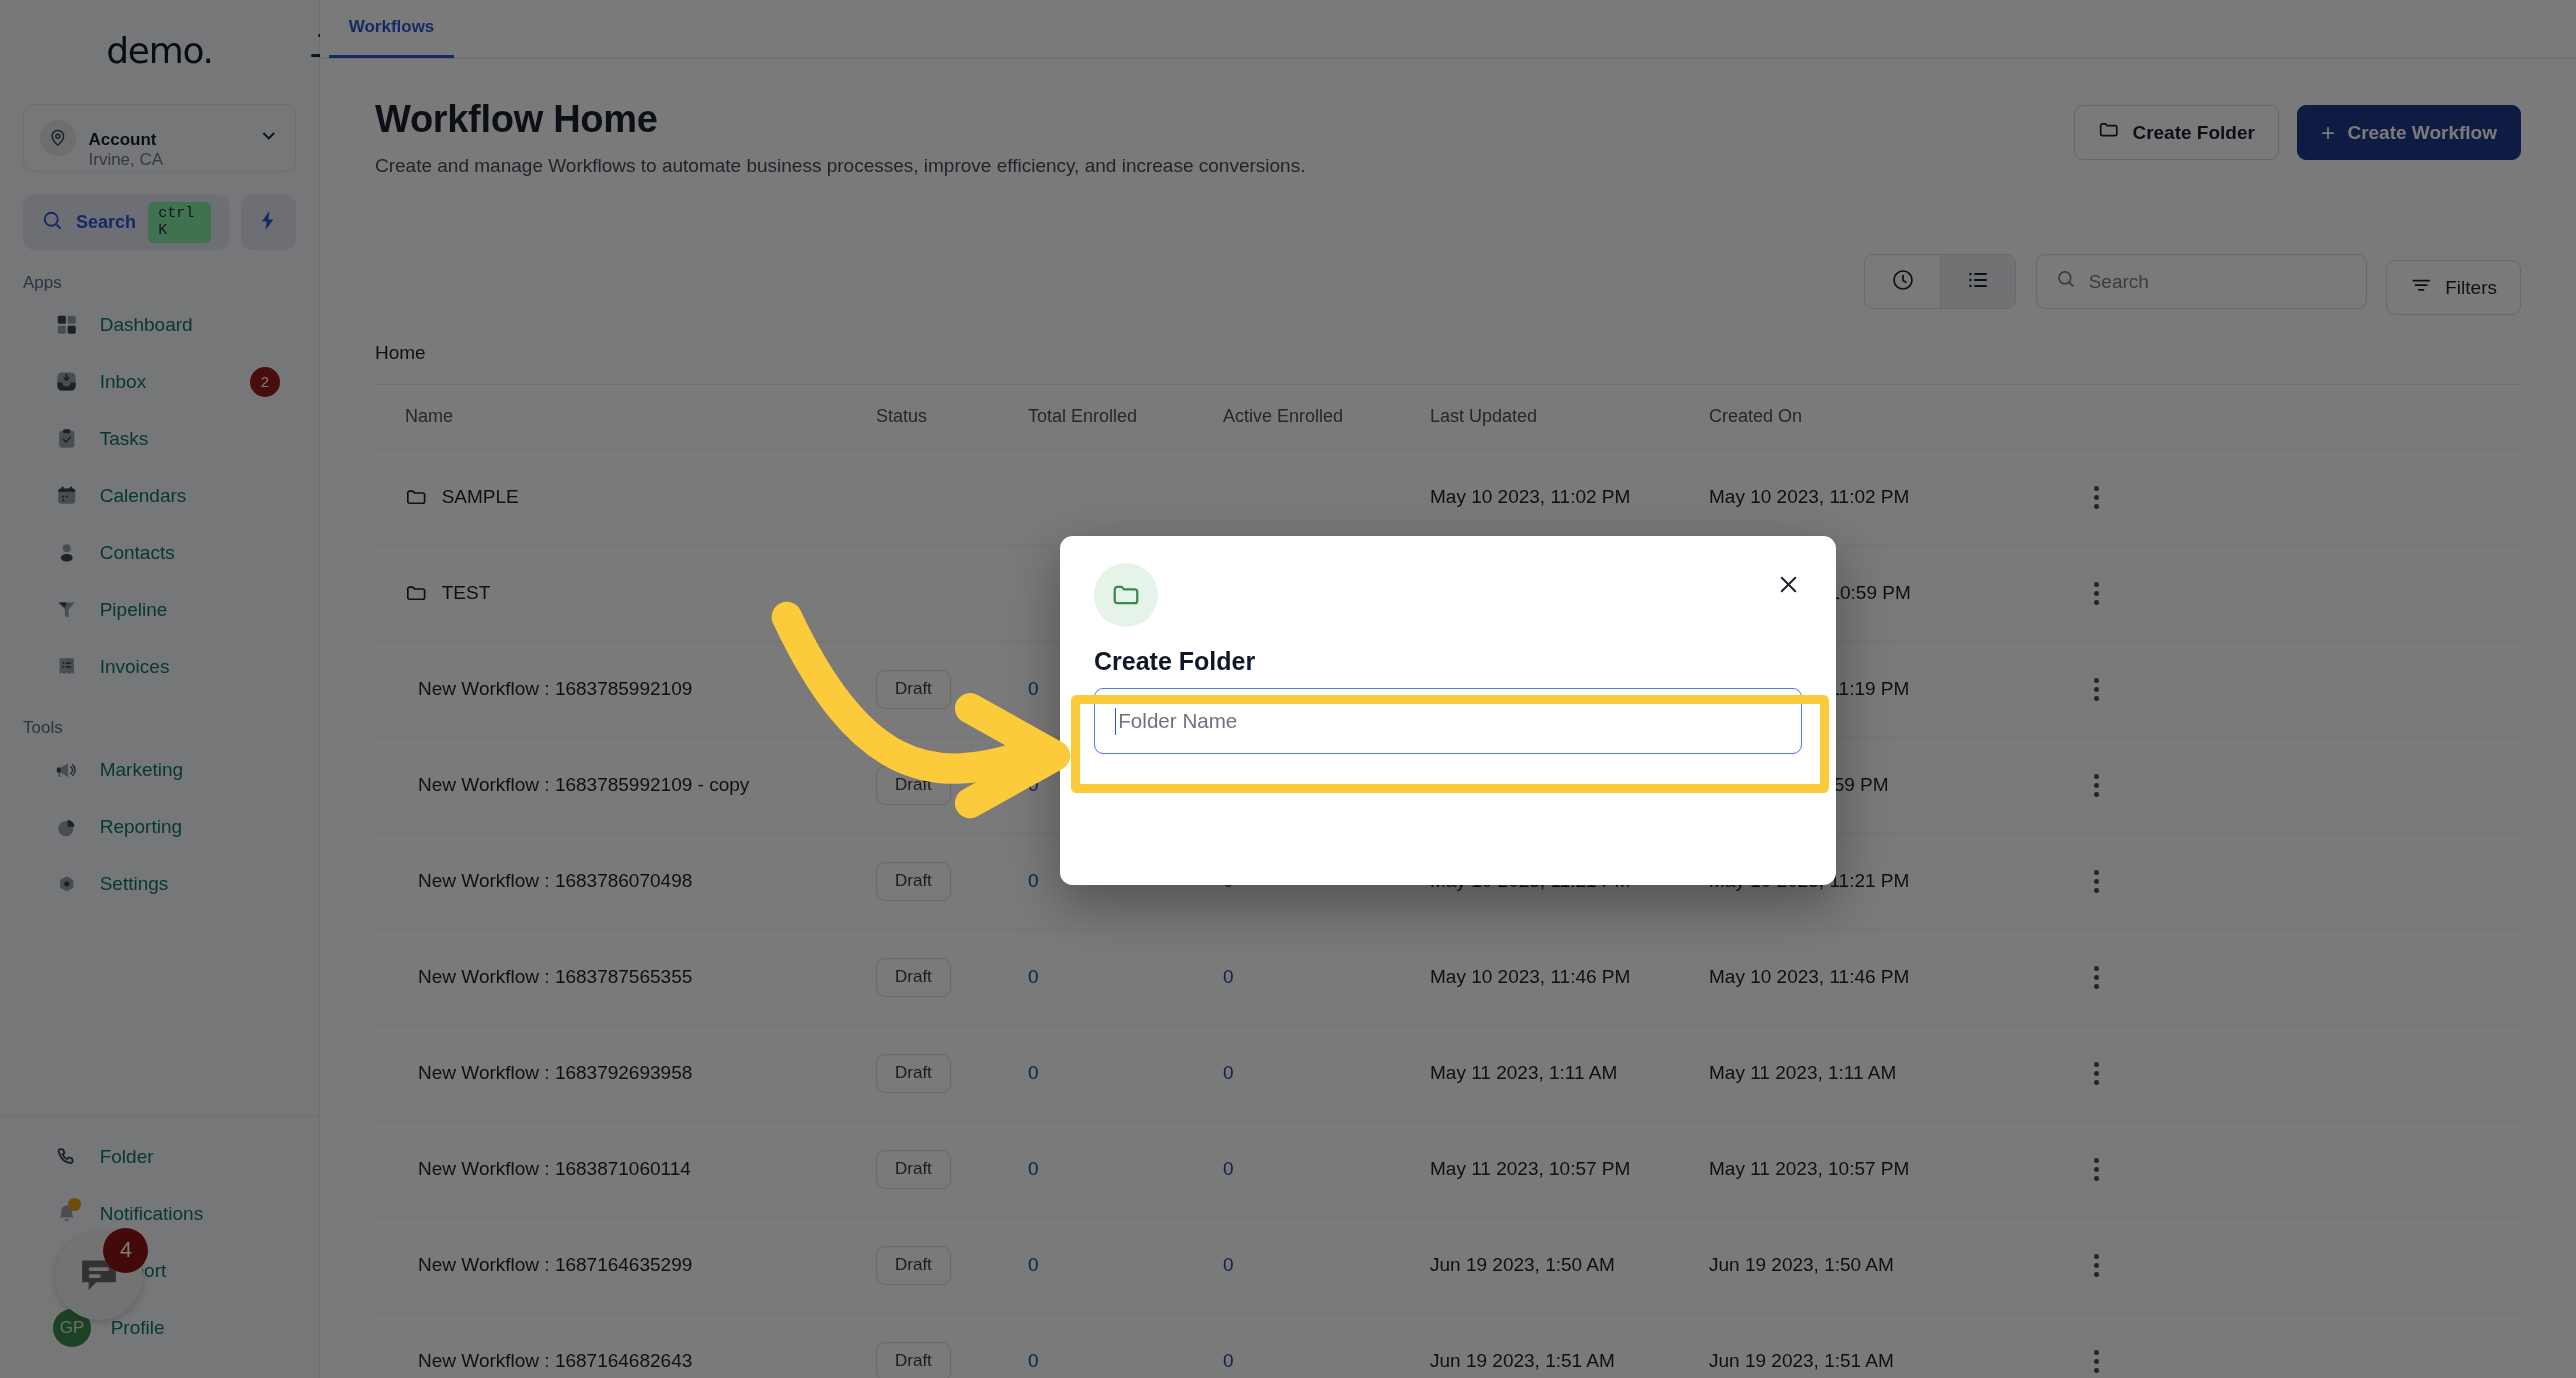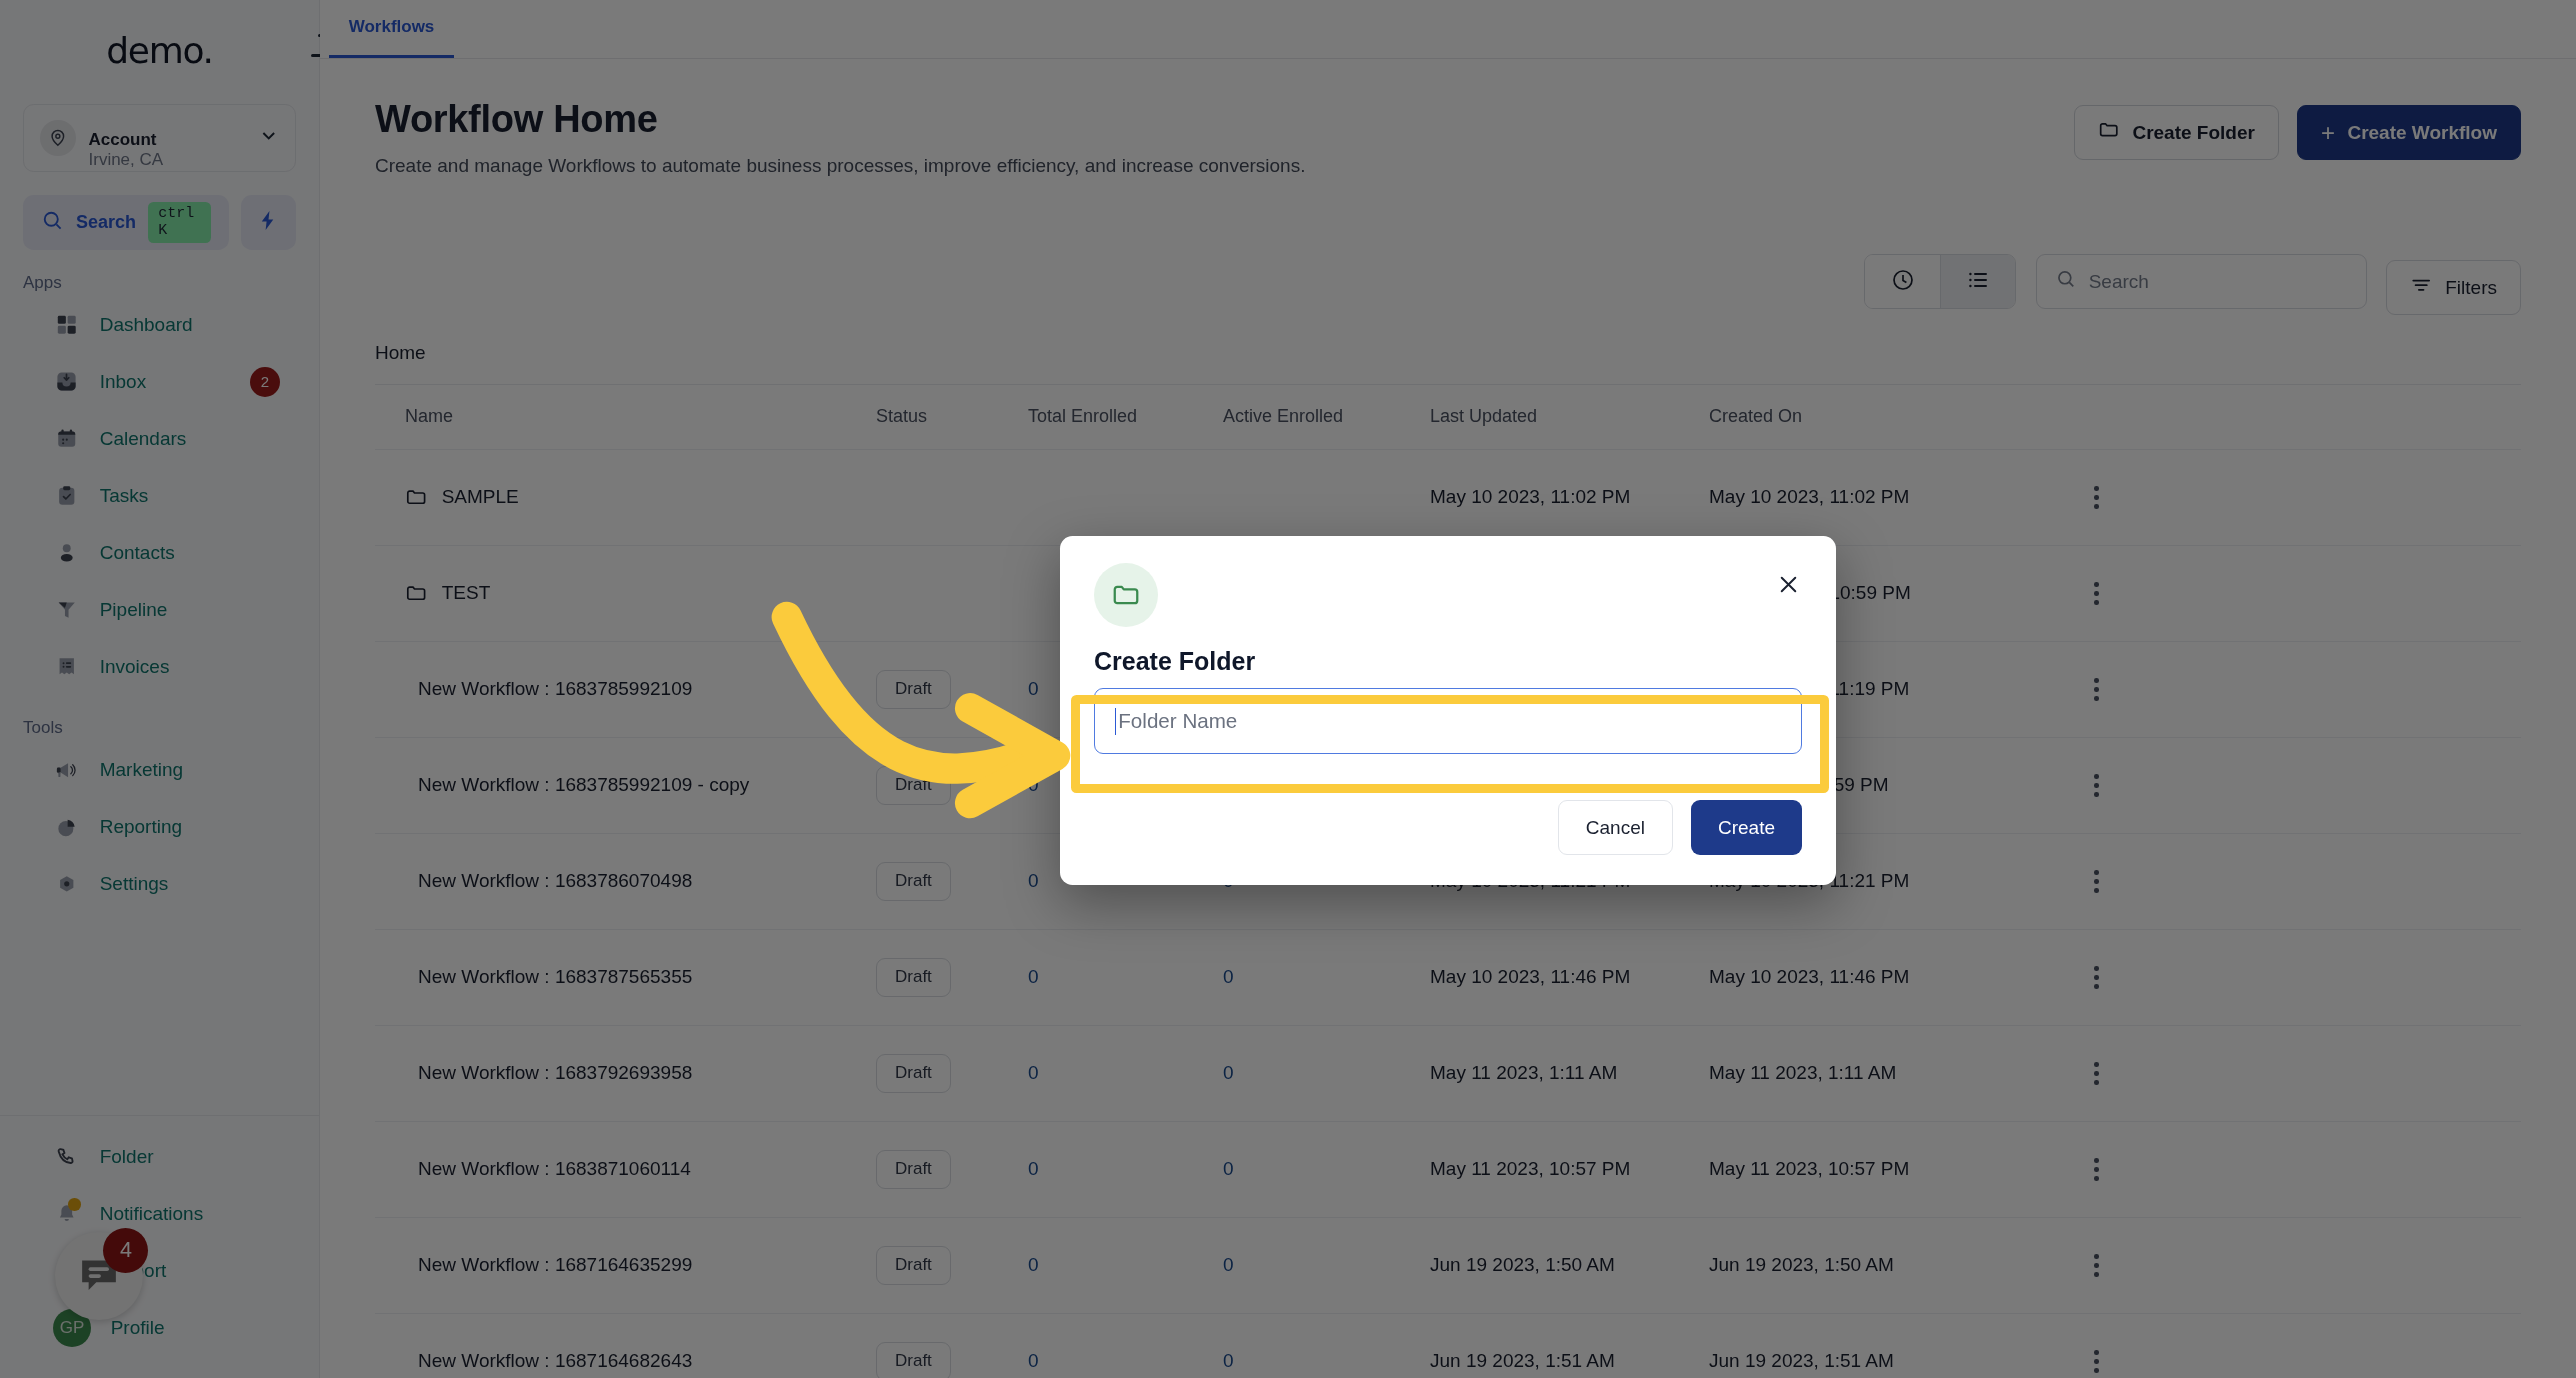--- a/index.html
+++ b/index.html
@@ -301,40 +301,40 @@
               <path d="M2.5 13h5.2a4.3 4.3 0 0 0 8.6 0h5.2v4a4.5 4.5 0 0 1-4.5 4.5H7A4.5 4.5 0 0 1 2.5 17z" fill="#3d4351"></path>
               <path d="M12 4.5v6m0 0l-2.4-2.4M12 10.5l2.4-2.4" stroke="#3d4351" stroke-width="1.8" fill="none" stroke-linecap="round"></path>
             </svg>
         </span>
         <span class="nav-label">Inbox</span>
         <span class="nav-badge">2</span>
       </div>
       <div class="nav-item">
         <span class="nav-icon">
           <svg width="21.5" height="21.5" viewBox="0 0 24 24">
+              <rect x="3.5" y="3" width="17" height="19" rx="3.6" fill="#9aa0ad"></rect>
+              <rect x="8" y="1.5" width="8" height="4.4" rx="1.6" fill="#3d4351"></rect>
+              <path d="M8.4 13l2.6 2.6 4.8-5" stroke="#3d4351" stroke-width="1.9" fill="none" stroke-linecap="round" stroke-linejoin="round"></path>
+            </svg>
+        </span>
+        <span class="nav-label">Tasks</span>
+      </div>
+      <div class="nav-item">
+        <span class="nav-icon">
+          <svg width="21.5" height="21.5" viewBox="0 0 24 24">
               <rect x="2.5" y="4" width="19" height="17" rx="3.4" fill="#9aa0ad"></rect>
               <path d="M2.5 7.4h19V7A3 3 0 0 0 18.5 4h-13A3 3 0 0 0 2.5 7z" fill="#3d4351"></path>
               <rect x="6" y="1.8" width="2.6" height="4.6" rx="1.3" fill="#3d4351"></rect>
               <rect x="15.4" y="1.8" width="2.6" height="4.6" rx="1.3" fill="#3d4351"></rect>
               <circle cx="8" cy="13" r="1.2" fill="#3d4351"></circle>
               <circle cx="12" cy="13" r="1.2" fill="#3d4351"></circle>
               <circle cx="8" cy="17" r="1.2" fill="#3d4351"></circle>
             </svg>
         </span>
         <span class="nav-label">Calendars</span>
-      </div>
-      <div class="nav-item">
-        <span class="nav-icon">
-          <svg width="21.5" height="21.5" viewBox="0 0 24 24">
-              <rect x="3.5" y="3" width="17" height="19" rx="3.6" fill="#9aa0ad"></rect>
-              <rect x="8" y="1.5" width="8" height="4.4" rx="1.6" fill="#3d4351"></rect>
-              <path d="M8.4 13l2.6 2.6 4.8-5" stroke="#3d4351" stroke-width="1.9" fill="none" stroke-linecap="round" stroke-linejoin="round"></path>
-            </svg>
-        </span>
-        <span class="nav-label">Tasks</span>
       </div>
       <div class="nav-item">
         <span class="nav-icon">
           <svg width="21.5" height="21.5" viewBox="0 0 24 24">
               <circle cx="12" cy="7" r="4.4" fill="#9aa0ad"></circle>
               <ellipse cx="12" cy="17.6" rx="6.6" ry="4.2" fill="#3d4351"></ellipse>
             </svg>
         </span>
         <span class="nav-label">Contacts</span>
       </div>
@@ -721,24 +721,20 @@
           </svg>
       </div>
     </div>
     <div class="modal-title">Create Folder</div>
     <div class="modal-body">
       <div class="folder-input">
         <span class="caret"></span>
         <span>Folder Name</span>
       </div>
     </div>
-    <div class="modal-foot">
-      <div class="mbtn mbtn-ghost">Cancel</div>
-      <div class="mbtn mbtn-primary">Create</div>
-    </div>
   </div>
 
   <div class="hl-box"></div>
 
   <div class="arrow-layer">
     <svg width="2576" height="1379" viewBox="0 0 2881 1542">
       <path d="M880 690 C 960 860, 1040 880, 1145 845" stroke="#FBCB3C" stroke-width="34" fill="none" stroke-linecap="round"></path>
       <path d="M1085 792 L 1180 845 L 1085 898" stroke="#FBCB3C" stroke-width="34" fill="none" stroke-linecap="round" stroke-linejoin="round"></path>
     </svg>
   </div>

